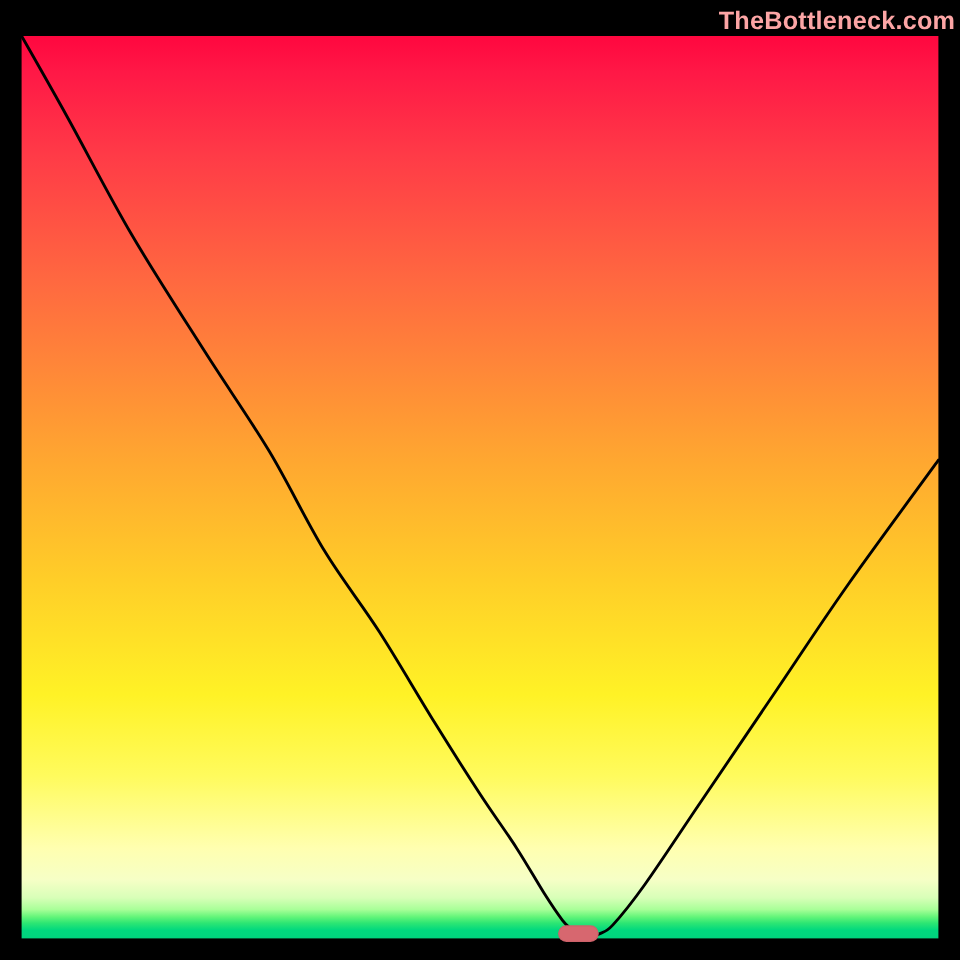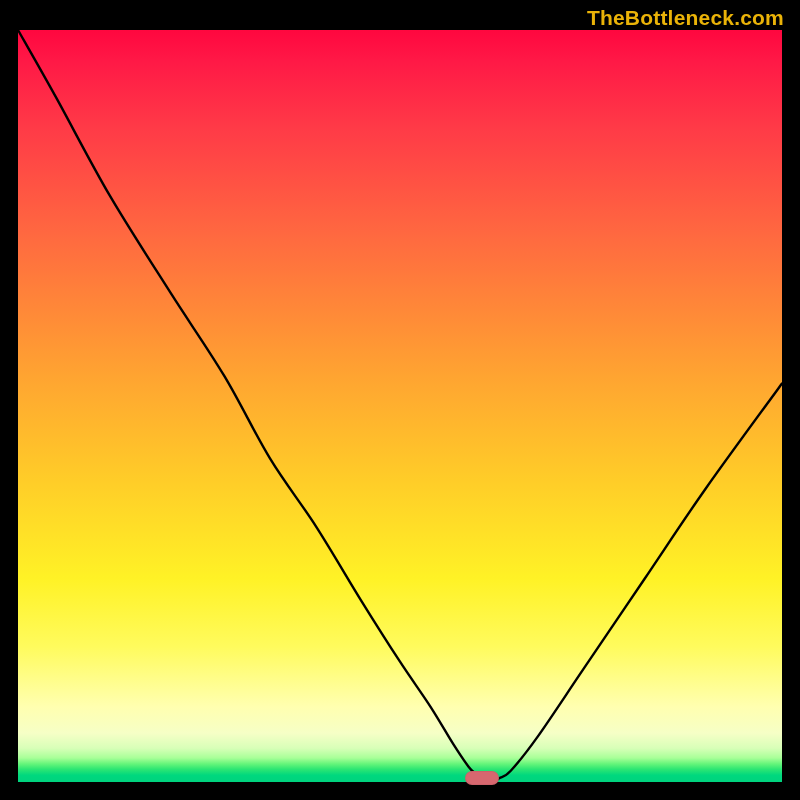--- a/index.html
+++ b/index.html
@@ -40,22 +40,22 @@
         #a8ff98 96.8%,
         #64f57a 97.6%,
         #2de673 98.3%,
         #00d87e 99.1%,
         #00d37e 100%
       );
   }
   .watermark {
     position: absolute;
     top: 6px;
-    right: 16px;
-    color: #eab308;
+    right: 4px;
+    color: #fca5a5;
     font-size: 21px;
     font-weight: 600;
     letter-spacing: 0.2px;
     user-select: none;
   }
   svg.curve {
     position: absolute;
     left: 0; top: 0;
     width: 764px;
     height: 752px;

